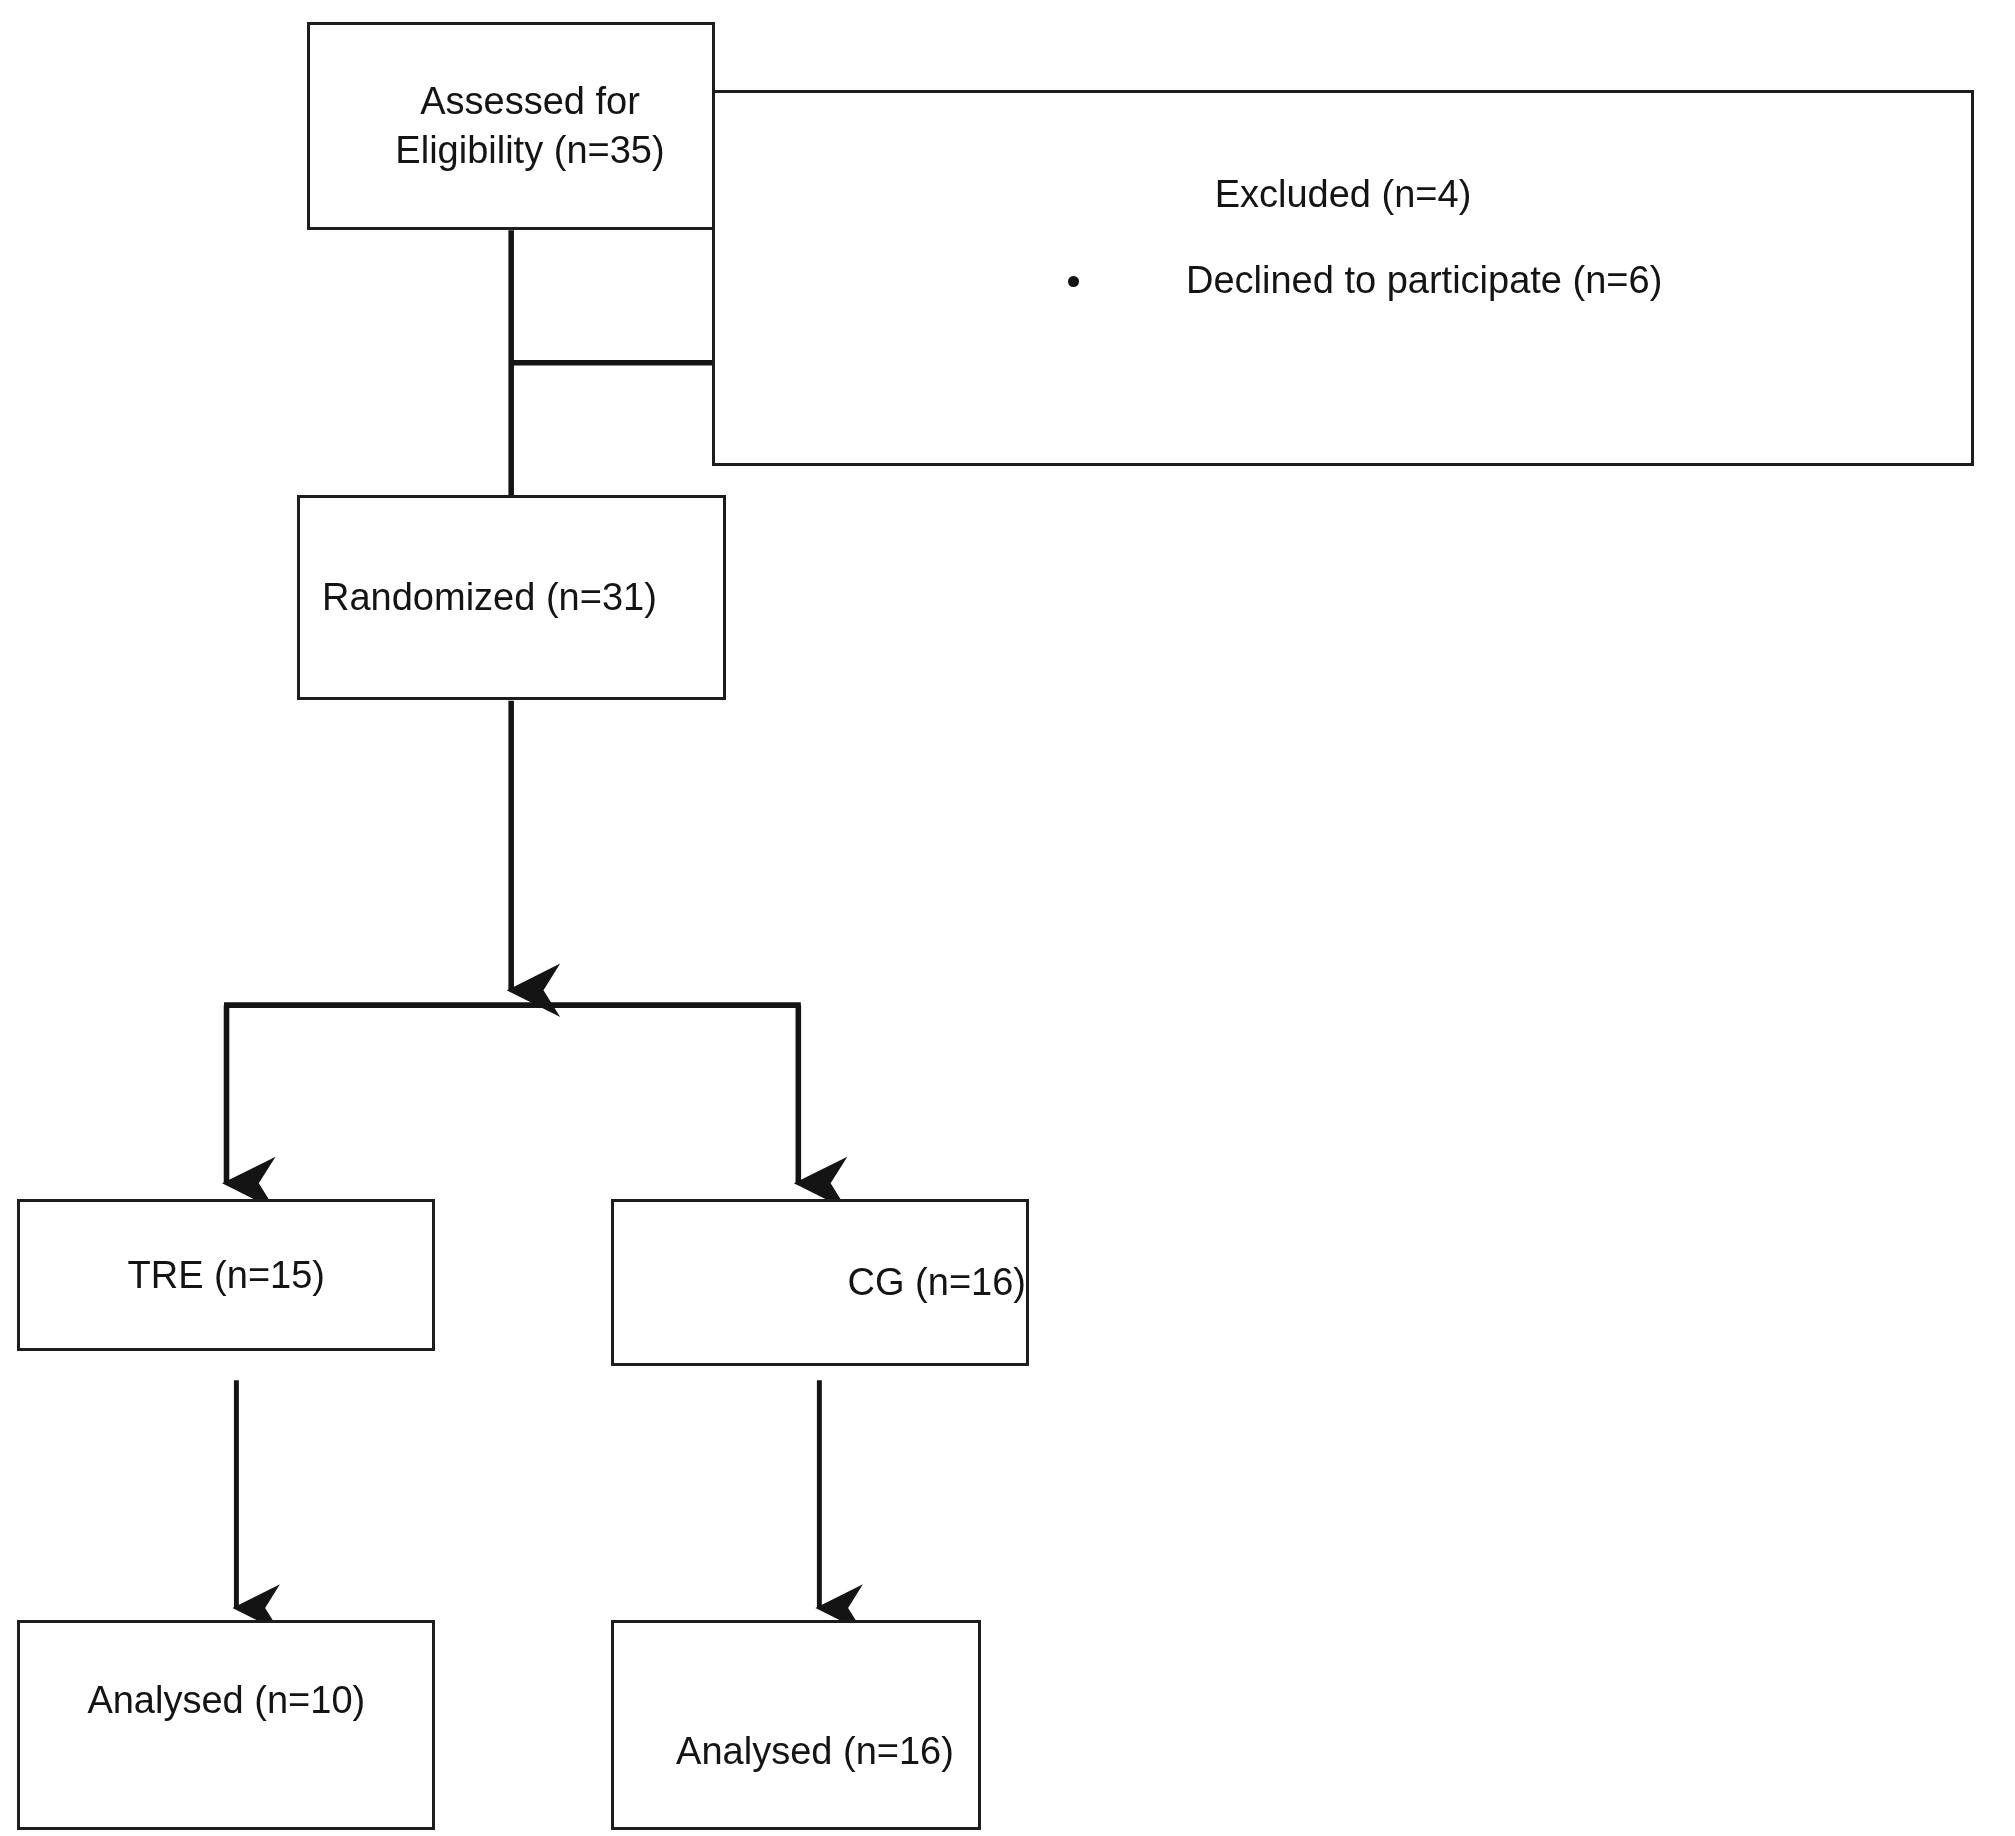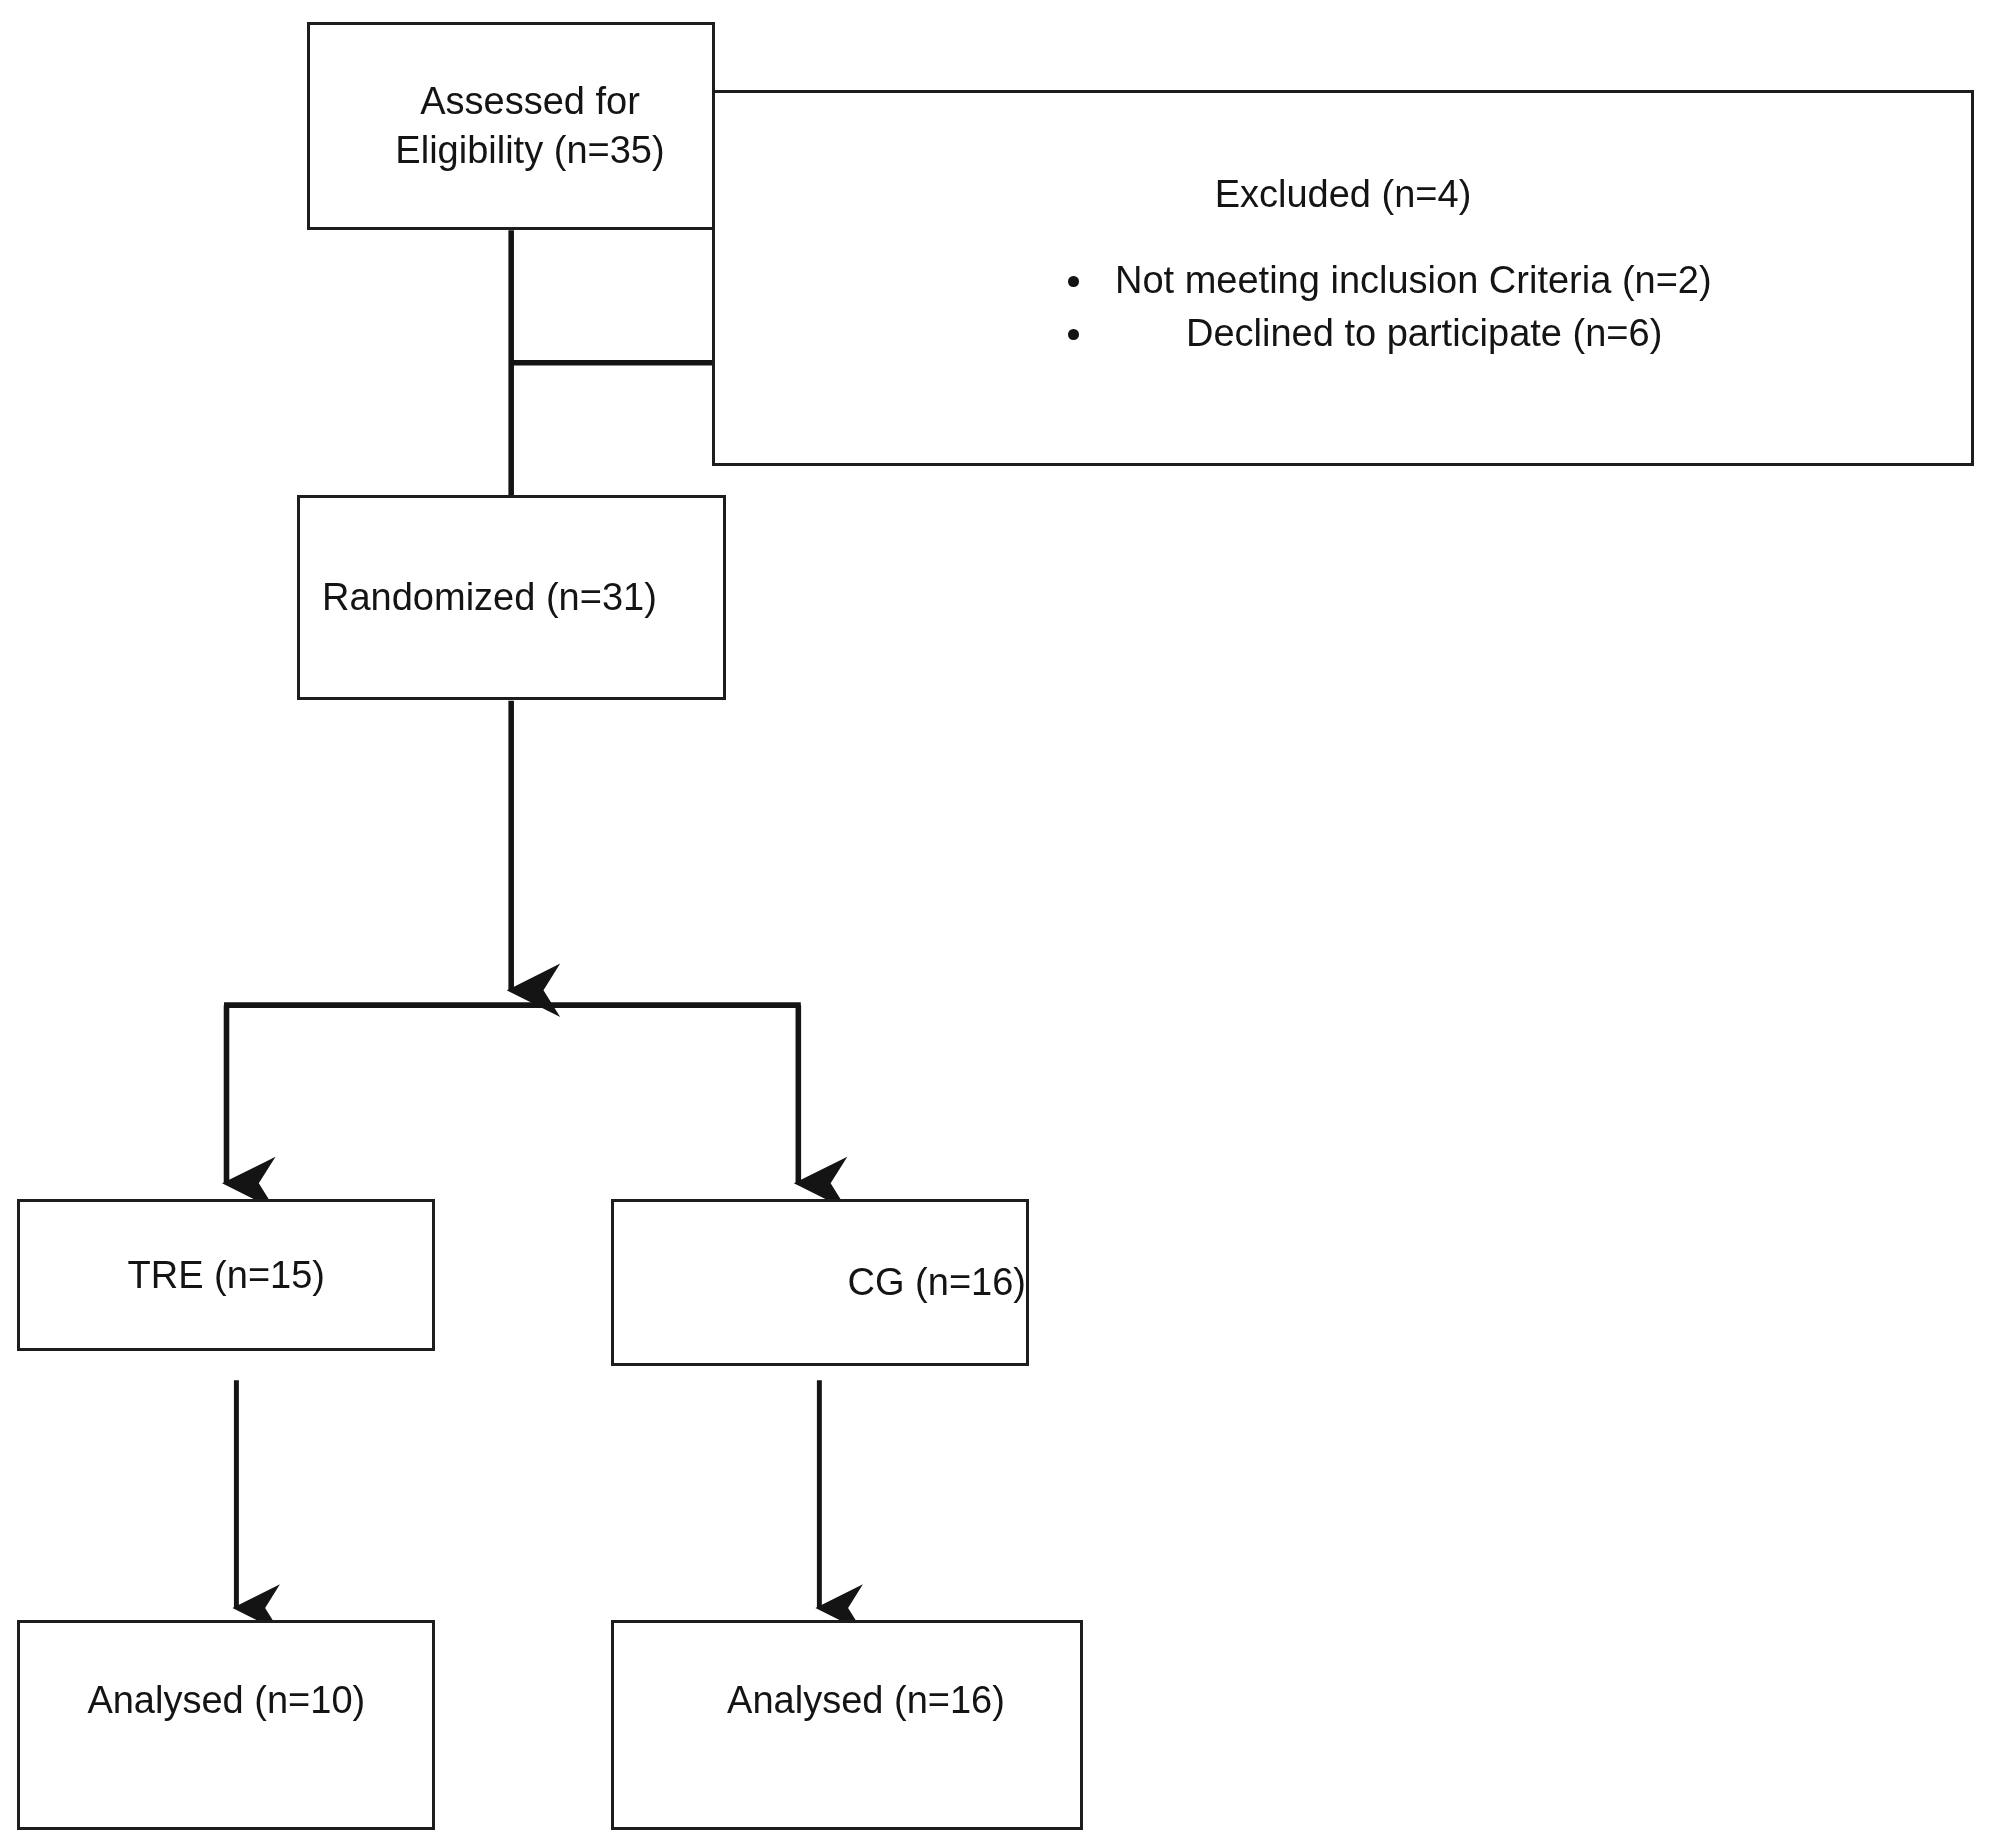--- a/index.html
+++ b/index.html
@@ -151,23 +151,23 @@
     height: 210px;
     align-items: flex-start;
     justify-content: center;
     padding-top: 53px;
   }
 
   
   #box-analysed-cg {
     left: 611px;
     top: 1620px;
-    width: 472px;
+    width: 370px;
     height: 210px;
-    align-items: flex-start;
+    align-items: center;
     justify-content: center;
     padding-top: 53px;
     padding-left: 38px;
   }
 </style>
 </head>
 <body>
 
 <div id="flowchart-root">
 
@@ -213,24 +213,20 @@
 
   <div class="node-box" id="box-assessed">
     <span class="node-text">Assessed for
 Eligibility (n=35)</span>
   </div>
 
   <div class="node-box" id="box-excluded">
     <div id="excluded-inner">
       <div id="excluded-title">Excluded (n=4)</div>
       <ul id="excluded-list">
-        <li>
-          <span class="bullet-dot"></span>
-          <span>Not meeting inclusion Criteria (n=2)</span>
-        </li>
         <li class="indent-2">
           <span class="bullet-dot"></span>
           <span>Declined to participate (n=6)</span>
         </li>
       </ul>
     </div>
   </div>
 
   <div class="node-box" id="box-randomized">
     <span class="node-text">Randomized (n=31)</span>

